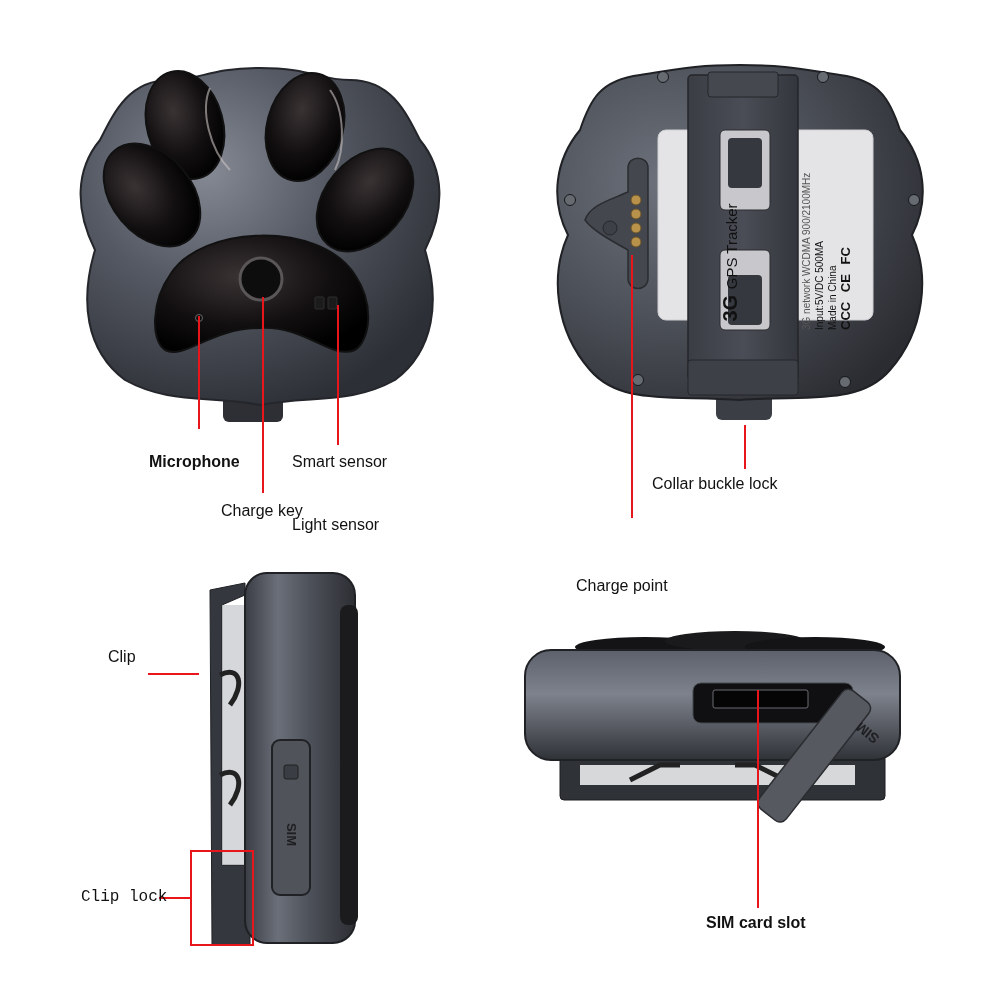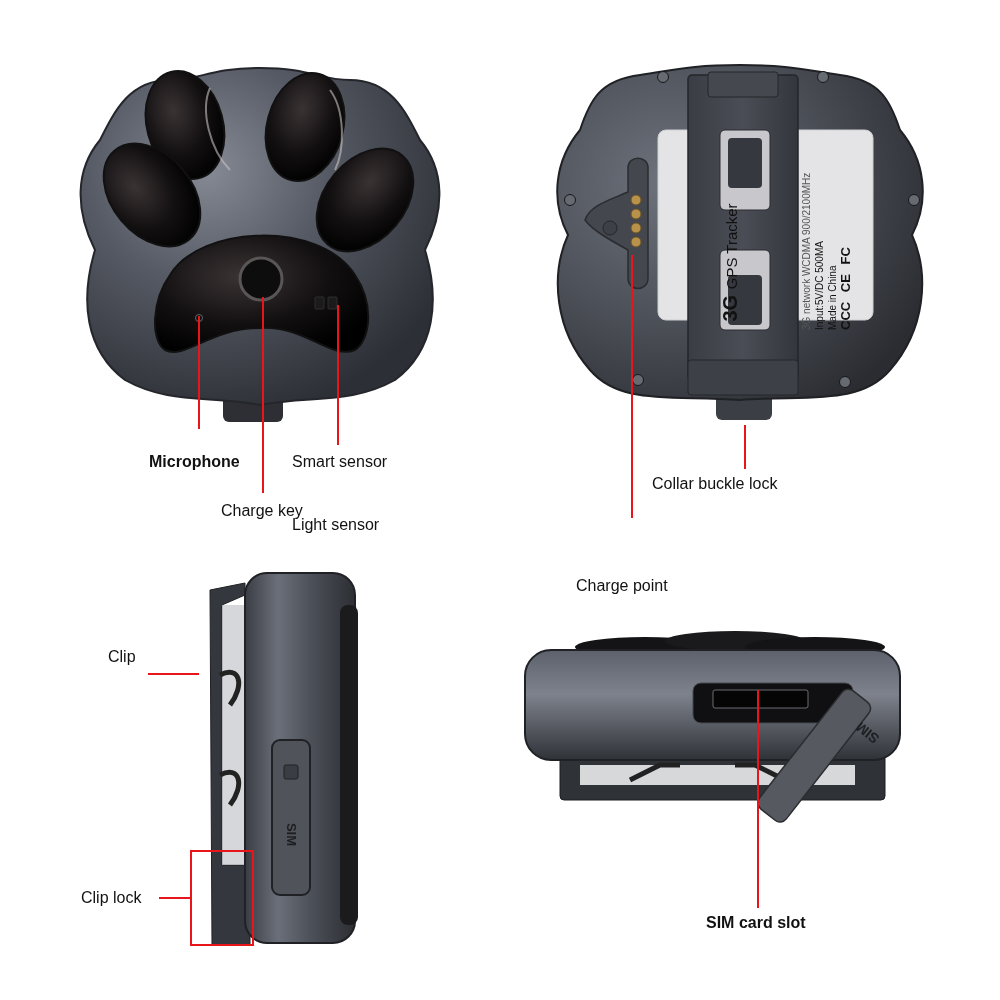--- a/index.html
+++ b/index.html
@@ -151,21 +151,21 @@
     <rect x="82" y="175" width="38" height="155" rx="8" fill="#505359" stroke="#1f2125" stroke-width="2"></rect>
     <rect x="94" y="200" width="14" height="14" rx="2" fill="#3a3d43" stroke="#222"></rect>
   </svg>
   <div class="abs" style="left:82px;top:262px;width:38px;text-align:center;transform:rotate(90deg);font-size:13px;font-weight:bold;color:#1e1f22;">SIM</div>
 </div>
 
 <div class="hline" style="left:148px;top:673px;width:51px;"></div>
 <div class="label" style="left:108px;top:647px;">Clip</div>
 <div class="redbox" style="left:190px;top:850px;width:64px;height:96px;"></div>
 <div class="hline" style="left:159px;top:897px;width:31px;"></div>
-<div class="label" style="left:81px;top:888px;">Clip lock</div>
+<div class="label" style="left:81px;top:888px;font-family:Liberation Mono, monospace;">Clip lock</div>
 
 <div class="abs" style="left:515px;top:625px;width:450px;height:215px;">
   <svg width="450" height="215" viewBox="0 0 450 215" style="position:absolute;left:0;top:0;">
     <defs>
       <linearGradient id="gBot" x1="0" y1="0" x2="0" y2="1">
         <stop offset="0%" stop-color="#5d616b"></stop>
         <stop offset="40%" stop-color="#7e828c"></stop>
         <stop offset="100%" stop-color="#2f3237"></stop>
       </linearGradient>
     </defs>

